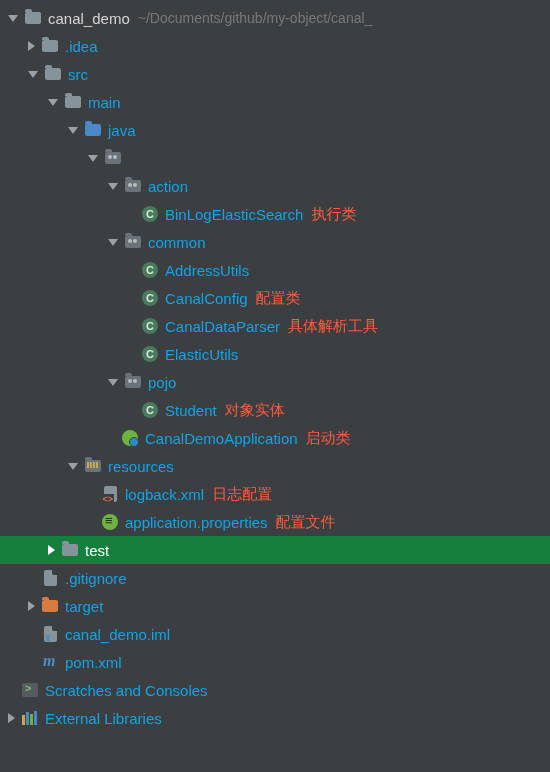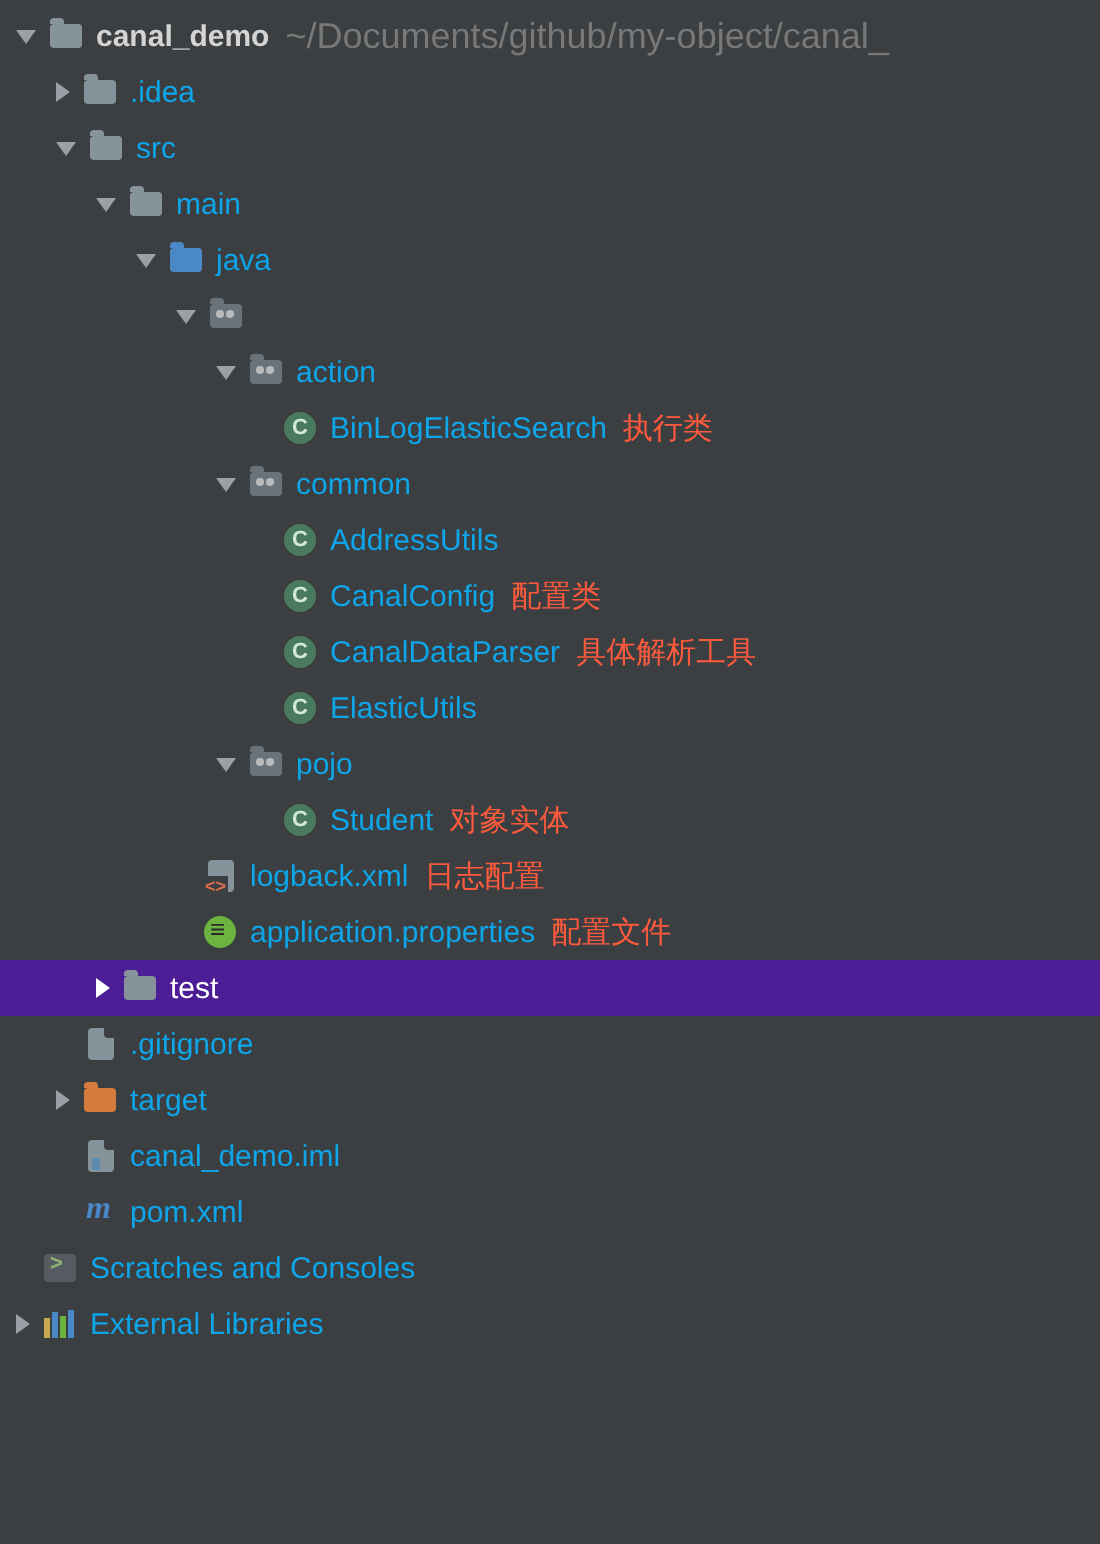--- a/index.html
+++ b/index.html
@@ -14,41 +14,41 @@
       user-select: none;
     }
     .tree { padding-top: 4px; }
     .row {
       display: flex;
       align-items: center;
       height: 28px;
       white-space: nowrap;
       padding-right: 8px;
     }
-    .row.selected { background: #4c1d95; color: #ffffff; }
+    .row.selected { background: #15803d; color: #ffffff; }
     .row.selected .label { color: #ffffff; }
     .row.selected .arrow { border-color: transparent transparent transparent #ffffff; }
     .indent { display: inline-block; width: 20px; flex-shrink: 0; }
     .arrow {
       width: 0; height: 0;
       border-style: solid;
       border-width: 5px 0 5px 7px;
       border-color: transparent transparent transparent #9aa0a6;
       margin-right: 6px;
       flex-shrink: 0;
     }
     .arrow.down {
       border-width: 7px 5px 0 5px;
       border-color: #9aa0a6 transparent transparent transparent;
     }
     .arrow.spacer { border: none; width: 7px; height: 10px; margin-right: 6px; }
     .icon { width: 18px; height: 18px; margin-right: 6px; flex-shrink: 0; display: flex; align-items: center; justify-content: center; }
     .label { color: #0ea5e9; }
-    .label.bold { font-weight: 700; color: #d4d4d4; }
-    .path { color: #787878; margin-left: 8px; font-size: 18px; }
+    .label.bold { font-weight: 400; color: #d4d4d4; }
+    .path { color: #787878; margin-left: 8px; font-size: 14px; }
     .annot { color: #ff5a3c; margin-left: 8px; font-weight: 500; }
     
     .i-folder { width: 16px; height: 12px; background: #87939a; border-radius: 2px; position: relative; }
     .i-folder::before { content: ""; position: absolute; top: -3px; left: 0; width: 7px; height: 3px; background: #87939a; border-radius: 2px 2px 0 0; }
     .i-folder.blue { background: #4a88c7; }
     .i-folder.blue::before { background: #4a88c7; }
     .i-folder.orange { background: #d87b3e; }
     .i-folder.orange::before { background: #d87b3e; }
     .i-pkg { width: 16px; height: 12px; background: #6a737a; border-radius: 2px; position: relative; }
     .i-pkg::before { content: ""; position: absolute; top: -3px; left: 0; width: 7px; height: 3px; background: #6a737a; border-radius: 2px 2px 0 0; }
@@ -264,20 +264,45 @@
         <span class="i-class">C</span>
       </span>
       <span class="label">Student</span>
       <span class="annot">对象实体</span>
     </div>
     <div class="row">
       <span class="indent"></span>
       <span class="indent"></span>
       <span class="indent"></span>
       <span class="indent"></span>
+      <span class="indent"></span>
+      <span style="width: 8px; display: inline-block;"></span>
+      <span class="arrow spacer"></span>
+      <span class="icon">
+        <span class="i-spring"></span>
+      </span>
+      <span class="label">CanalDemoApplication</span>
+      <span class="annot">启动类</span>
+    </div>
+    <div class="row">
+      <span class="indent"></span>
+      <span class="indent"></span>
+      <span class="indent"></span>
+      <span style="width: 8px; display: inline-block;"></span>
+      <span class="arrow down"></span>
+      <span class="icon">
+        <span class="i-res"></span>
+      </span>
+      <span class="label">resources</span>
+    </div>
+    <div class="row">
+      <span class="indent"></span>
+      <span class="indent"></span>
+      <span class="indent"></span>
+      <span class="indent"></span>
       <span style="width: 8px; display: inline-block;"></span>
       <span class="arrow spacer"></span>
       <span class="icon">
         <span class="i-xml"></span>
       </span>
       <span class="label">logback.xml</span>
       <span class="annot">日志配置</span>
     </div>
     <div class="row">
       <span class="indent"></span>

